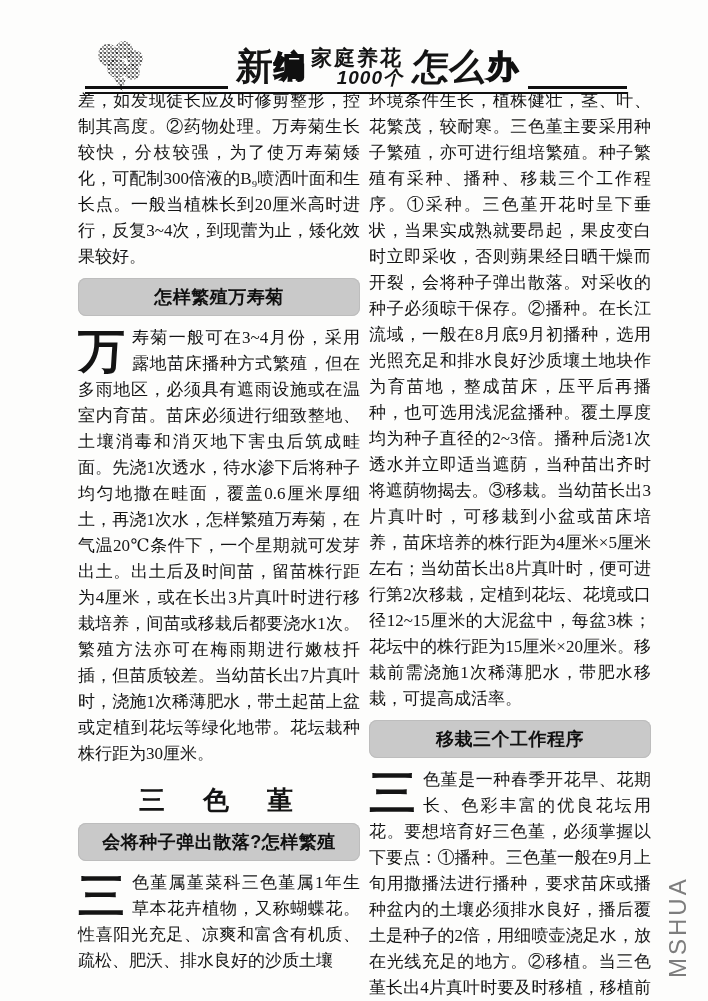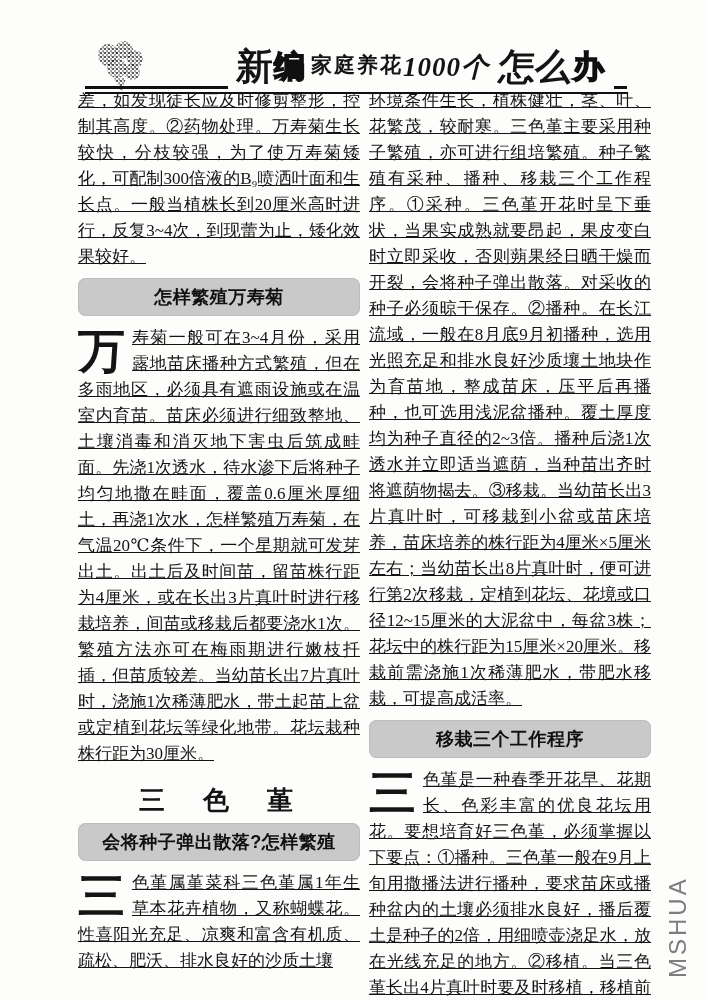--- a/index.html
+++ b/index.html
@@ -15,30 +15,30 @@
         border-top:3px solid #101010;border-bottom:2px solid #101010;}
   .logo{position:absolute;left:92px;top:40px;}
   .titleblock{
     position:absolute;left:228px;top:42px;background:#fdfdfc;
     display:flex;align-items:center;padding:0 8px;z-index:2;
     font-family:"Liberation Sans","DejaVu Sans",sans-serif;white-space:nowrap;
   }
   .t-solid{font-size:37px;font-weight:900;letter-spacing:-1px;}
   .t-outline{font-size:31px;font-weight:900;color:#fff;
              -webkit-text-stroke:1.6px #101010;text-stroke:1.6px #101010;margin:0 2px;}
-  .t-stack{display:flex;flex-direction:row;align-items:flex-start;line-height:1;margin:0 4px;}
+  .t-stack{display:flex;flex-direction:column;align-items:flex-end;line-height:1;margin:0 4px;}
   .t-stack .top{font-size:21px;font-weight:900;letter-spacing:2px;}
-  .t-stack .bottom{font-size:27px;font-weight:900;font-style:italic;
-                   font-family:Liberation Serif, serif;letter-spacing:1px;}
+  .t-stack .bottom{font-size:19px;font-weight:900;font-style:italic;
+                   font-family:Liberation Sans, sans-serif;letter-spacing:1px;}
   .t-script{font-size:36px;font-weight:900;margin-left:6px;transform:skewX(-4deg);}
   
   .columns{display:flex;gap:9px;padding:0 57px 0 78px;margin-top:2px;}
   .col{width:282px;font-size:17px;line-height:26px;text-align:justify;
        text-justify:inter-ideograph;}
-  .col p{margin:0;text-decoration:underline;}
+  .col p{margin:0;}
   .bar{
     background:#c9c9c9;border-radius:8px;height:38px;line-height:38px;
     text-align:center;font-family:"Liberation Sans","DejaVu Sans",sans-serif;
     font-weight:bold;font-size:18px;letter-spacing:0.5px;color:#101010;
     margin:8px 0 9px;box-shadow:0 0 0 1px #bdbdbd inset;
   }
   .dropcap{
     float:left;font-size:47px;line-height:50px;font-weight:900;
     font-family:"Liberation Sans","DejaVu Sans",sans-serif;
     margin:1px 7px 0 0;

